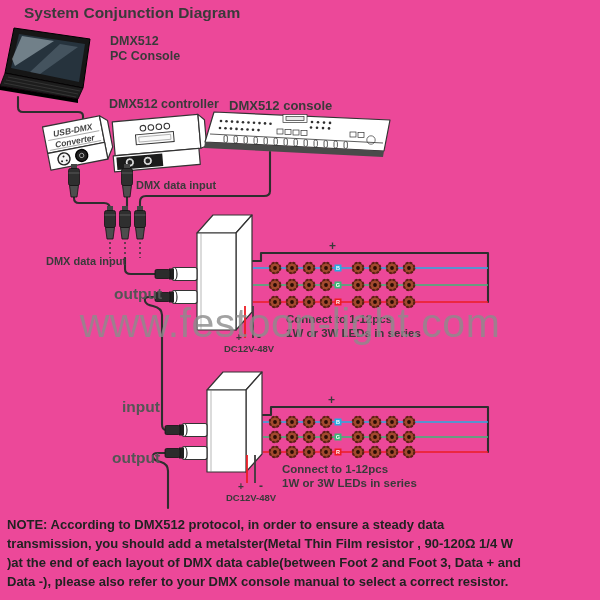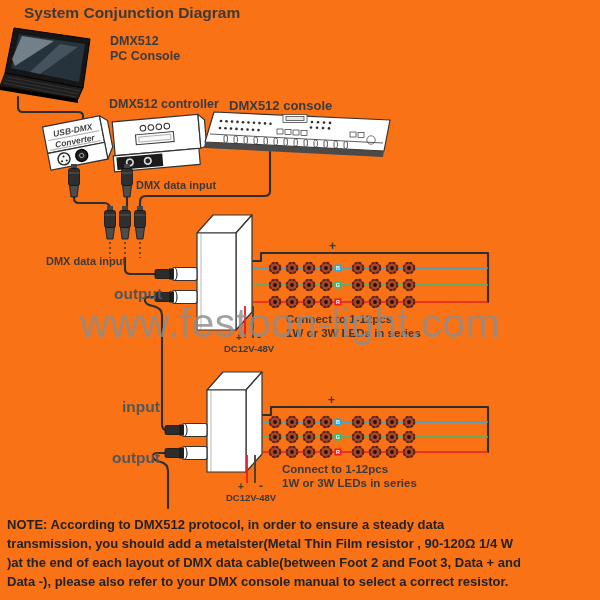--- a/index.html
+++ b/index.html
@@ -1,16 +1,16 @@
 <!DOCTYPE html>
 <html><head>
 <meta charset="utf-8">
 <style>
   html,body{margin:0;padding:0;background:#fff;}
-  #page{position:relative;width:600px;height:600px;background:#f97316;overflow:hidden;
+  #page{position:relative;width:600px;height:600px;background:#ec4899;overflow:hidden;
         font-family:"Liberation Sans",sans-serif;}
   #diagram{position:absolute;left:0;top:0;}
   .lbl{font-family:"Liberation Sans",sans-serif;font-weight:bold;fill:#3a3a3a;}
   .biglbl{font-family:"Liberation Sans",sans-serif;font-weight:bold;fill:#555;}
   #note{position:absolute;left:0;top:513px;width:536px;padding:2px 7px;box-sizing:border-box;
         font-size:13px;font-weight:bold;color:#222;line-height:19px;}
   .wire{fill:none;stroke:#2e2e2e;stroke-width:2.1;stroke-linejoin:round;stroke-linecap:round;}
   .box{fill:#fff;stroke:#333;stroke-width:1.2;stroke-linejoin:round;}
 </style>
 </head>

